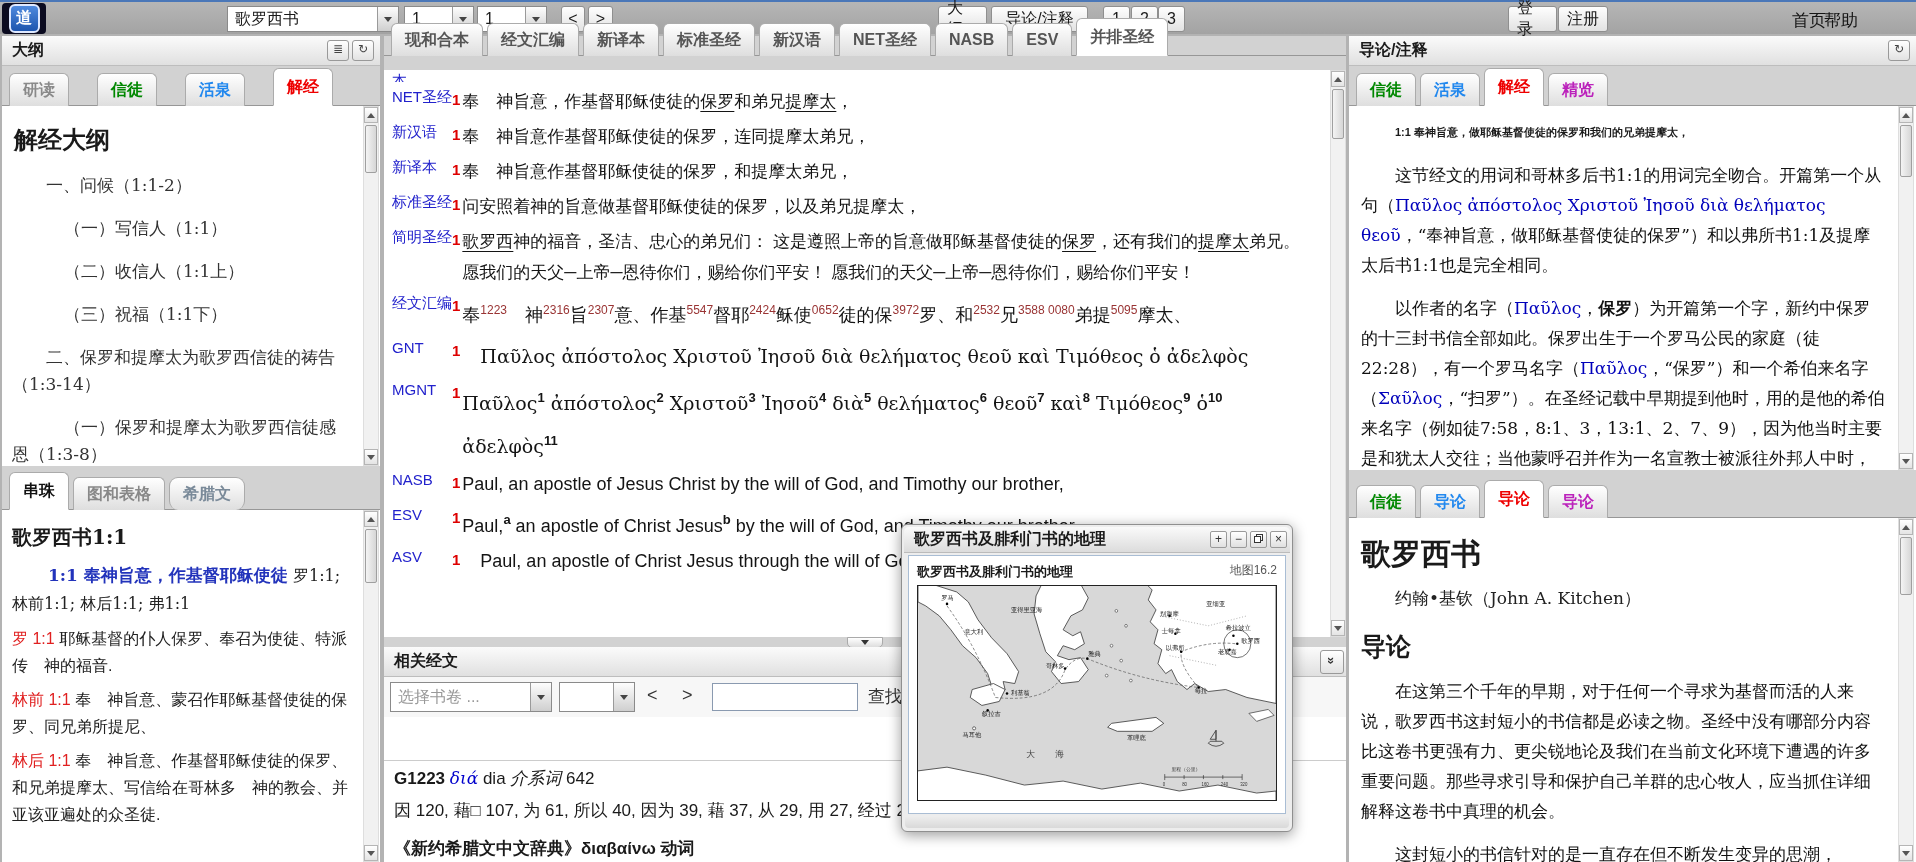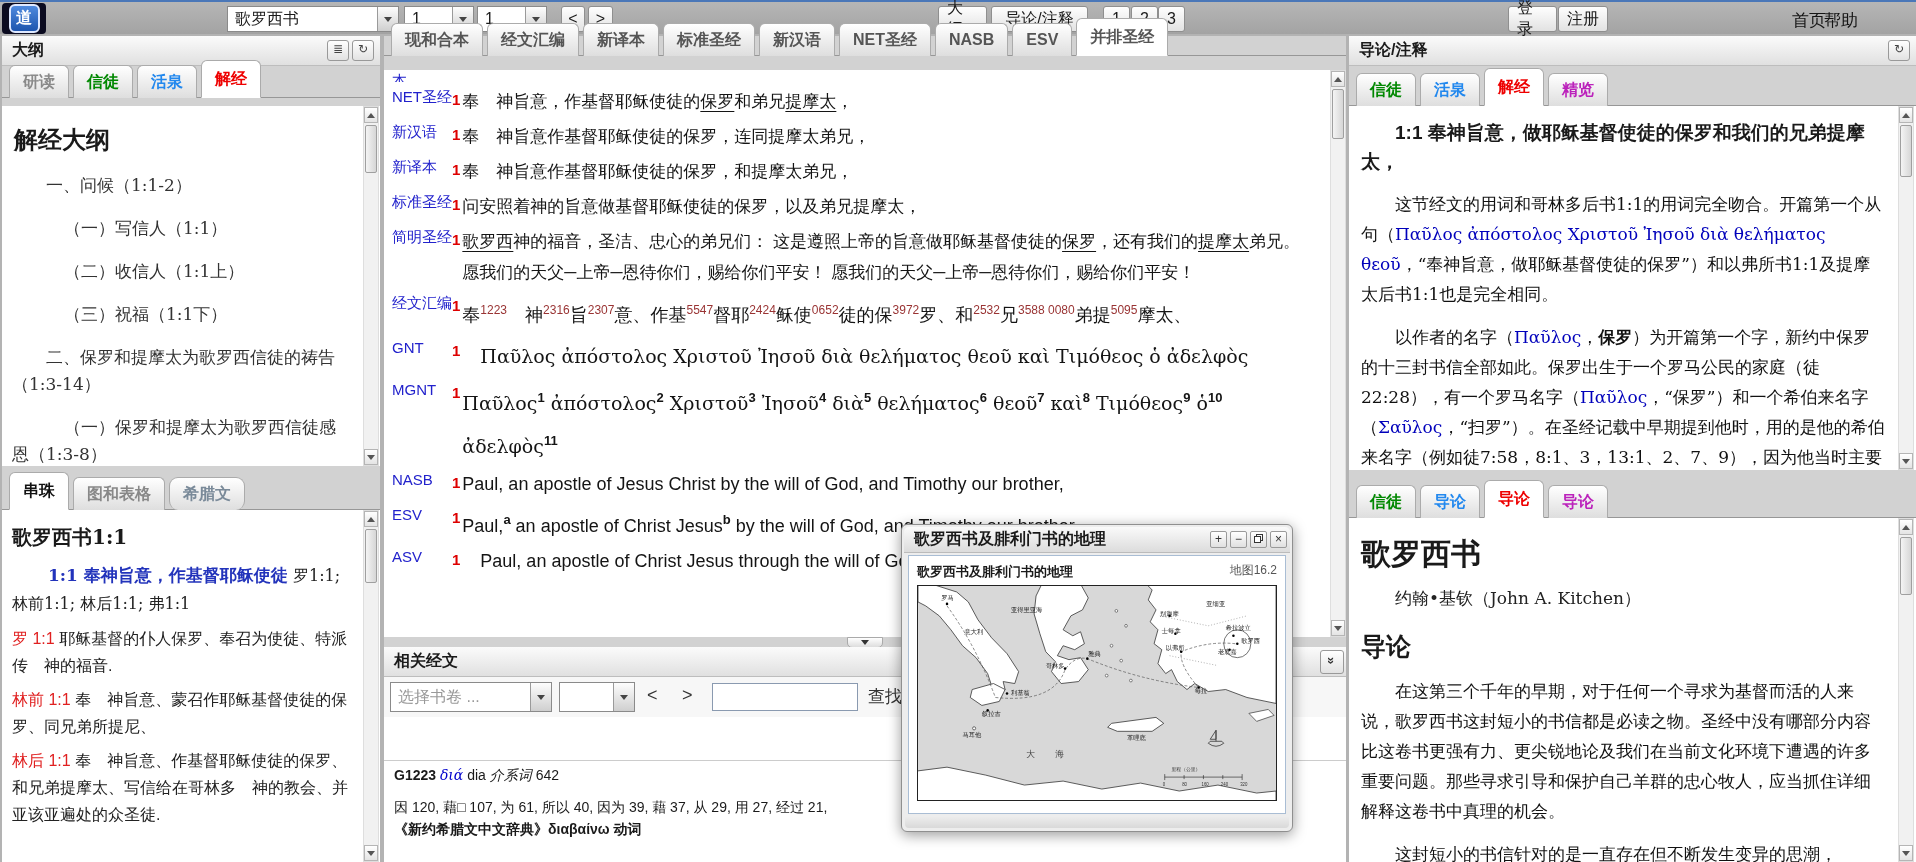--- a/index.html
+++ b/index.html
@@ -74,23 +74,23 @@
   .seg-gkb{color:#0000cc;font-family:"DejaVu Serif","Liberation Serif",serif;font-style:italic;}
   .seg-b{font-weight:bold;}
   .seg-i{font-style:italic;font-family:"DejaVu Serif","Liberation Serif",serif;}
   
   .c-splitter{position:absolute;background:#d2d2d2;display:flex;align-items:center;justify-content:center;}
   .split-handle{width:34px;height:9px;background:linear-gradient(#fff,#ddd);border:1px solid #aaa;border-radius:0 0 5px 5px;
                 display:flex;align-items:center;justify-content:center;}
   .chev2{display:inline-block;transform:rotate(90deg);font-weight:bold;color:#333;font-size:13px;line-height:13px;}
   .ctrl-lt{font-size:18px;color:#333;position:absolute;top:8px;}
   .inp{position:absolute;background:#fff;border:1px solid #8a9ab0;box-sizing:border-box;}
-  .lex-line{position:absolute;left:10px;white-space:nowrap;font-size:14px;}
-  
-  .cm-head{font-weight:bold;font-size:19px;line-height:29px;text-indent:34px;margin:12px 0 6px 0;}
+  .lex-line{position:absolute;left:10px;white-space:nowrap;font-size:17px;}
+  
+  .cm-head{font-weight:bold;font-size:11px;line-height:29px;text-indent:34px;margin:12px 0 6px 0;}
   .cm-p{font-family:"DejaVu Serif","Liberation Serif",serif;font-size:17px;line-height:30px;text-indent:34px;
         margin:13px 0;color:#111;}
   .intro-title{font-size:30px;font-weight:bold;margin:16px 0 6px 0;}
   .intro-author{font-family:"DejaVu Serif","Liberation Serif",serif;font-size:17px;text-indent:34px;margin:12px 0;color:#222;}
   .intro-sec{font-size:25px;font-weight:bold;margin:20px 0 8px 0;}
   .intro-p{font-family:"DejaVu Serif","Liberation Serif",serif;font-size:17px;line-height:30px;text-indent:34px;
            margin:13px 0;color:#111;}
   
   .mapwin{position:absolute;left:901px;top:524px;width:392px;height:308px;background:#ededed;
           border:1px solid #8f8f8f;border-radius:6px;box-shadow:0 3px 14px rgba(0,0,0,.4);z-index:50;box-sizing:border-box;}
@@ -148,21 +148,21 @@
   </div>
 
   <div class="region" style="left:2px;top:36px;width:378px;height:826px;">
     <div class="phead" style="top:0;">
       <span class="ptitle">大纲</span>
       <span style="margin-left:auto;margin-right:6px;display:flex;">
         <span class="hicon">≣</span>
         <span class="hicon">↻</span>
       </span>
     </div>
-    <div class="tabstrip" style="top:22px;" id="left-tabs-1">
+    <div class="tabstrip" style="top:30px;gap:24px;" id="left-tabs-1">
         <div class="tab" style="color: rgb(138, 138, 138);">研读</div>
         <div class="tab" style="color: rgb(0, 136, 0);">信徒</div>
         <div class="tab" style="color: rgb(34, 136, 238);">活泉</div>
         <div class="tab active" style="color: rgb(238, 0, 0);">解经</div>
       </div>
     <div class="wcontent" style="left:0;top:70px;width:378px;height:360px;padding:2px 28px 0 10px;">
       <div class="ol-head">解经大纲</div>
       <div id="outline-list">
           <div class="ol-item lv1">一、问候（1:1-2）</div>
           <div class="ol-item lv2">（一）写信人（1:1）</div>
@@ -316,21 +316,21 @@
       </div>
       <span class="ctrl-lt" style="left:263px;">&lt;</span>
       <span class="ctrl-lt" style="left:298px;">&gt;</span>
       <div class="inp" style="left:328px;top:6px;width:146px;height:28px;"></div>
       <span class="ctrl-lt" style="left:484px;font-size:17px;">查找</span>
     </div>
     <div style="position:absolute;left:0;top:681px;width:962px;height:43px;background:#fff;"></div>
     <div style="position:absolute;left:0;top:724px;width:962px;height:102px;background:#fff;border-top:1px solid #ccc;">
       <div class="lex-line" style="top:6px;" id="lex-entry"><span class="seg-b">G1223</span><span> </span><span class="seg-gkb">διά</span><span> dia </span><span class="seg-i">介系词</span><span> 642</span></div>
       <div class="lex-line" style="top:38px;">因 120, 藉□ 107, 为 61, 所以 40, 因为 39, 藉 37, 从 29, 用 27, 经过 21,</div>
-      <div class="lex-line" style="top:60px;font-weight:bold;">《新约希腊文中文辞典》διαβαίνω 动词</div>
+      <div class="lex-line" style="top:76px;font-weight:bold;">《新约希腊文中文辞典》διαβαίνω 动词</div>
     </div>
   </div>
 
   <div class="region" style="left:1349px;top:36px;width:567px;height:826px;">
     <div class="phead" style="top:0;">
       <span class="ptitle">导论/注释</span>
       <span style="margin-left:auto;margin-right:6px;display:flex;">
         <span class="hicon">↻</span>
       </span>
     </div>

